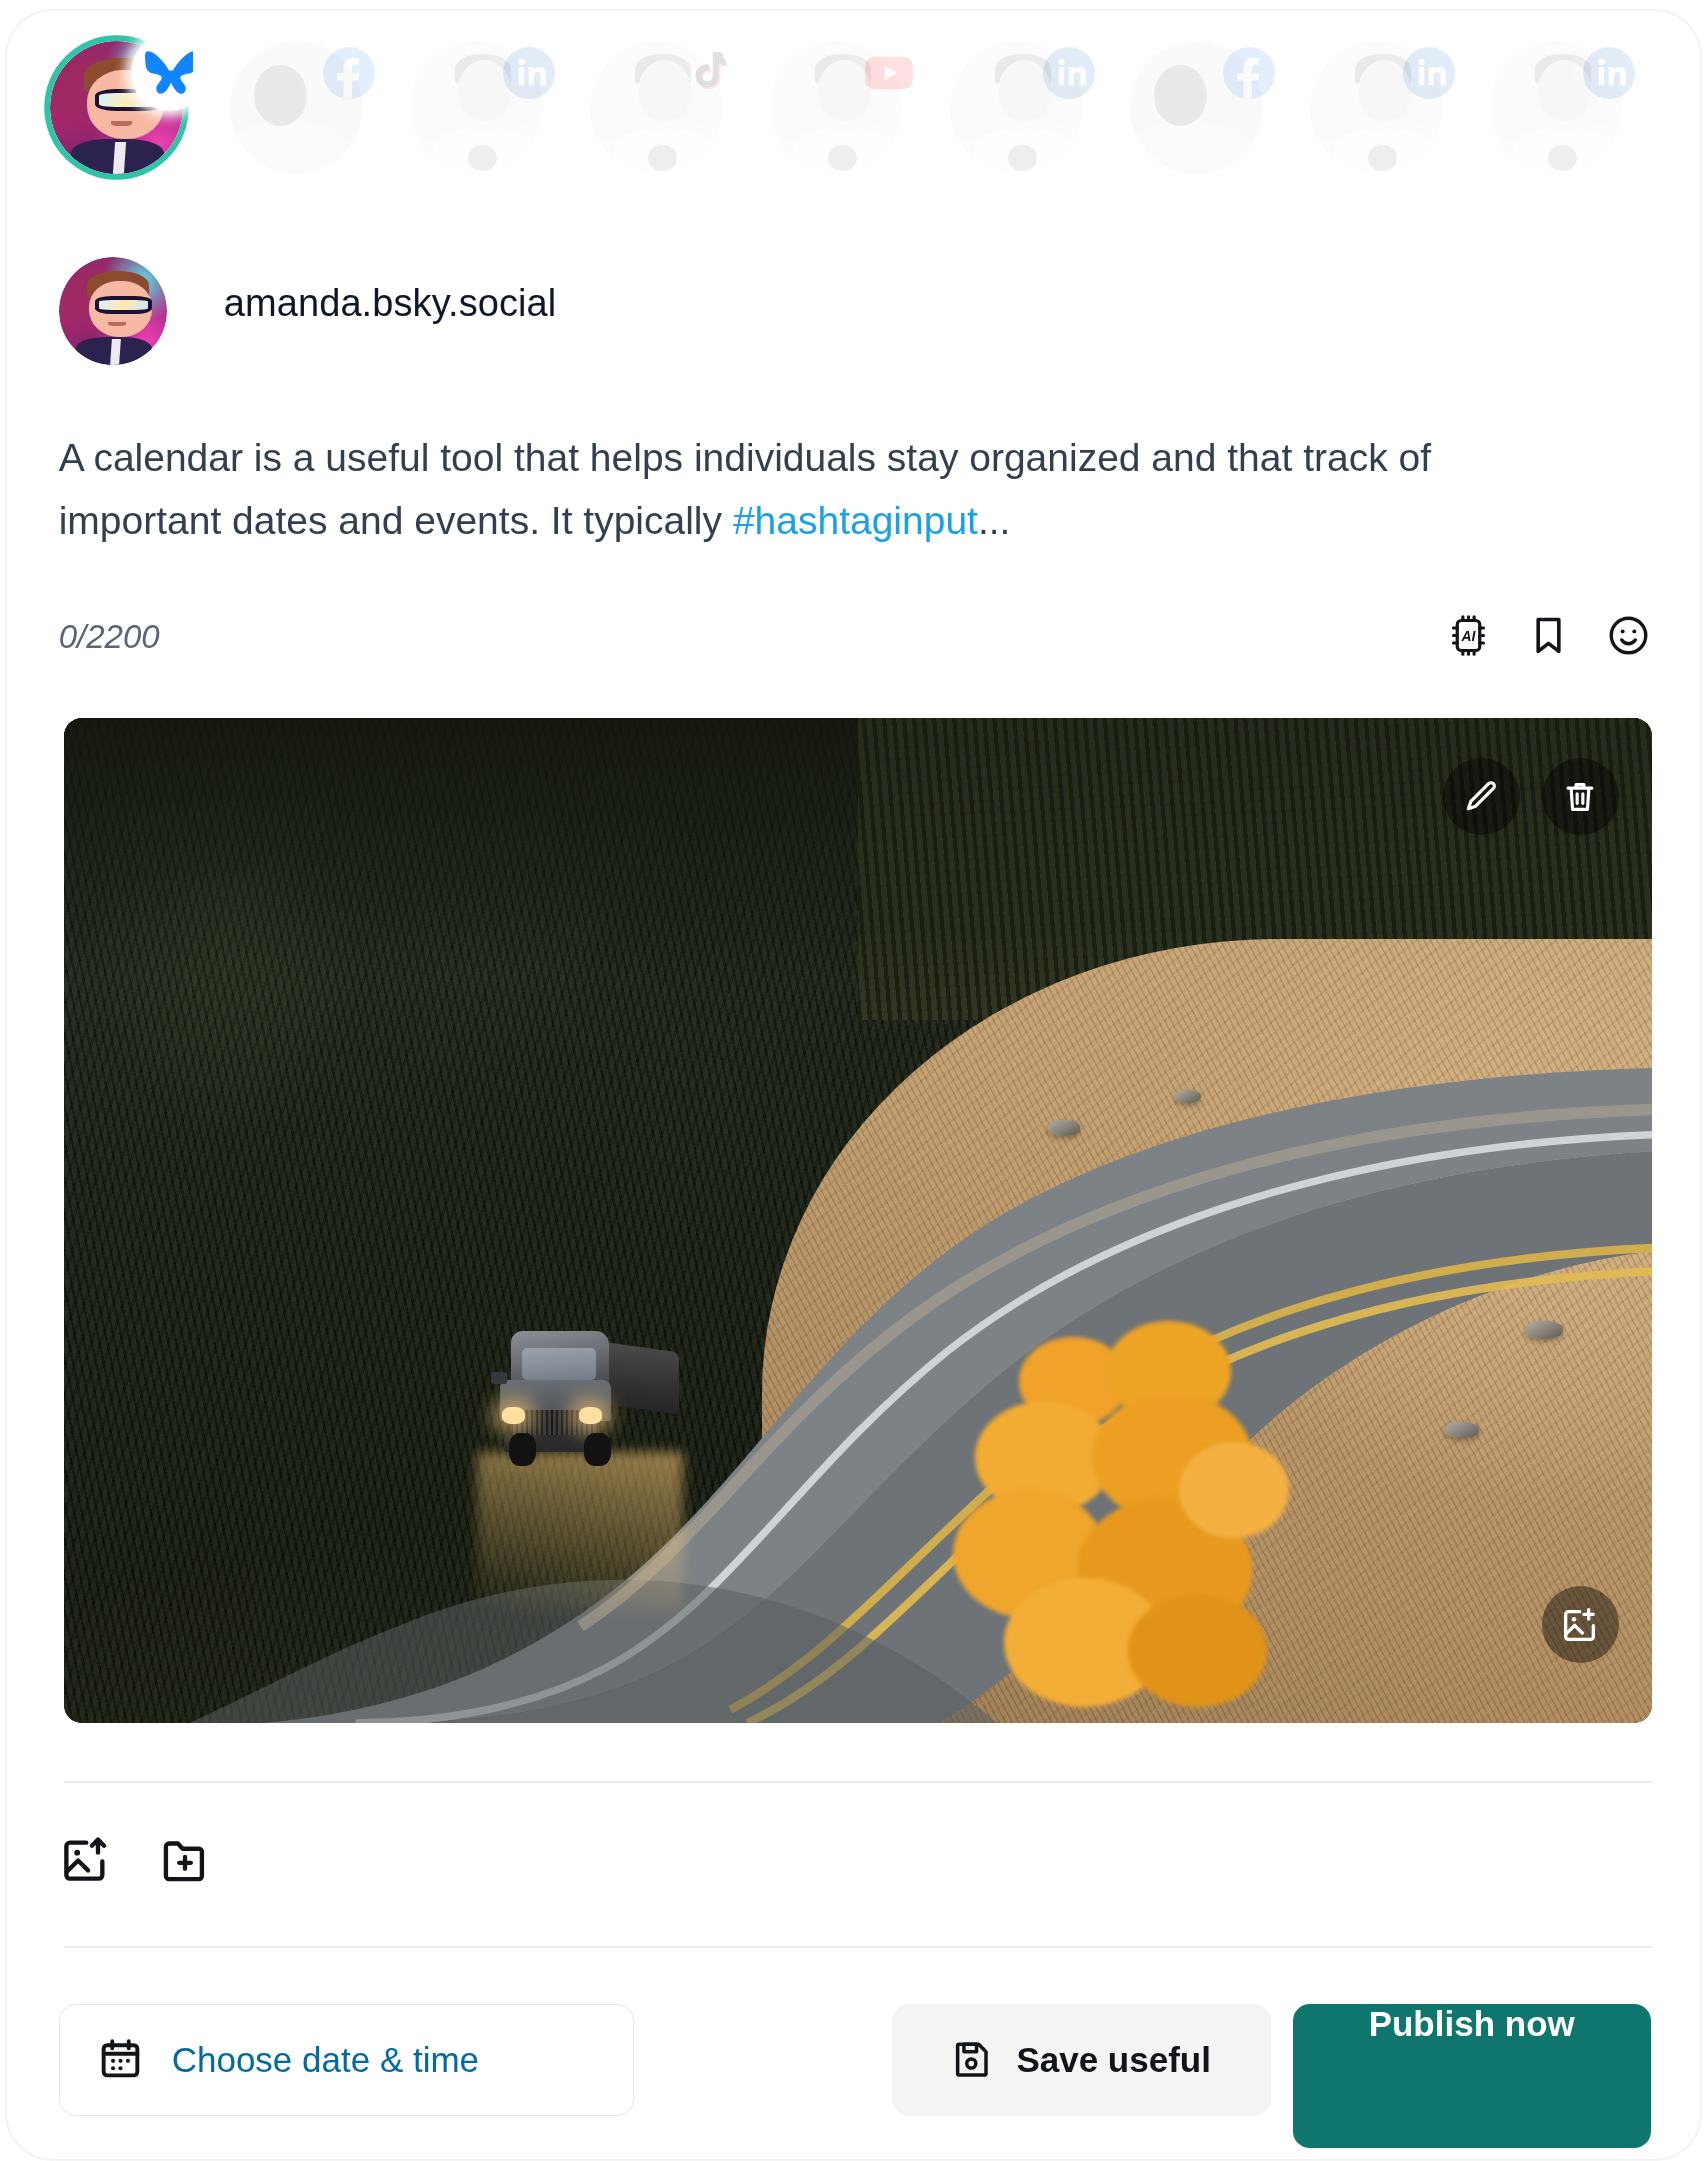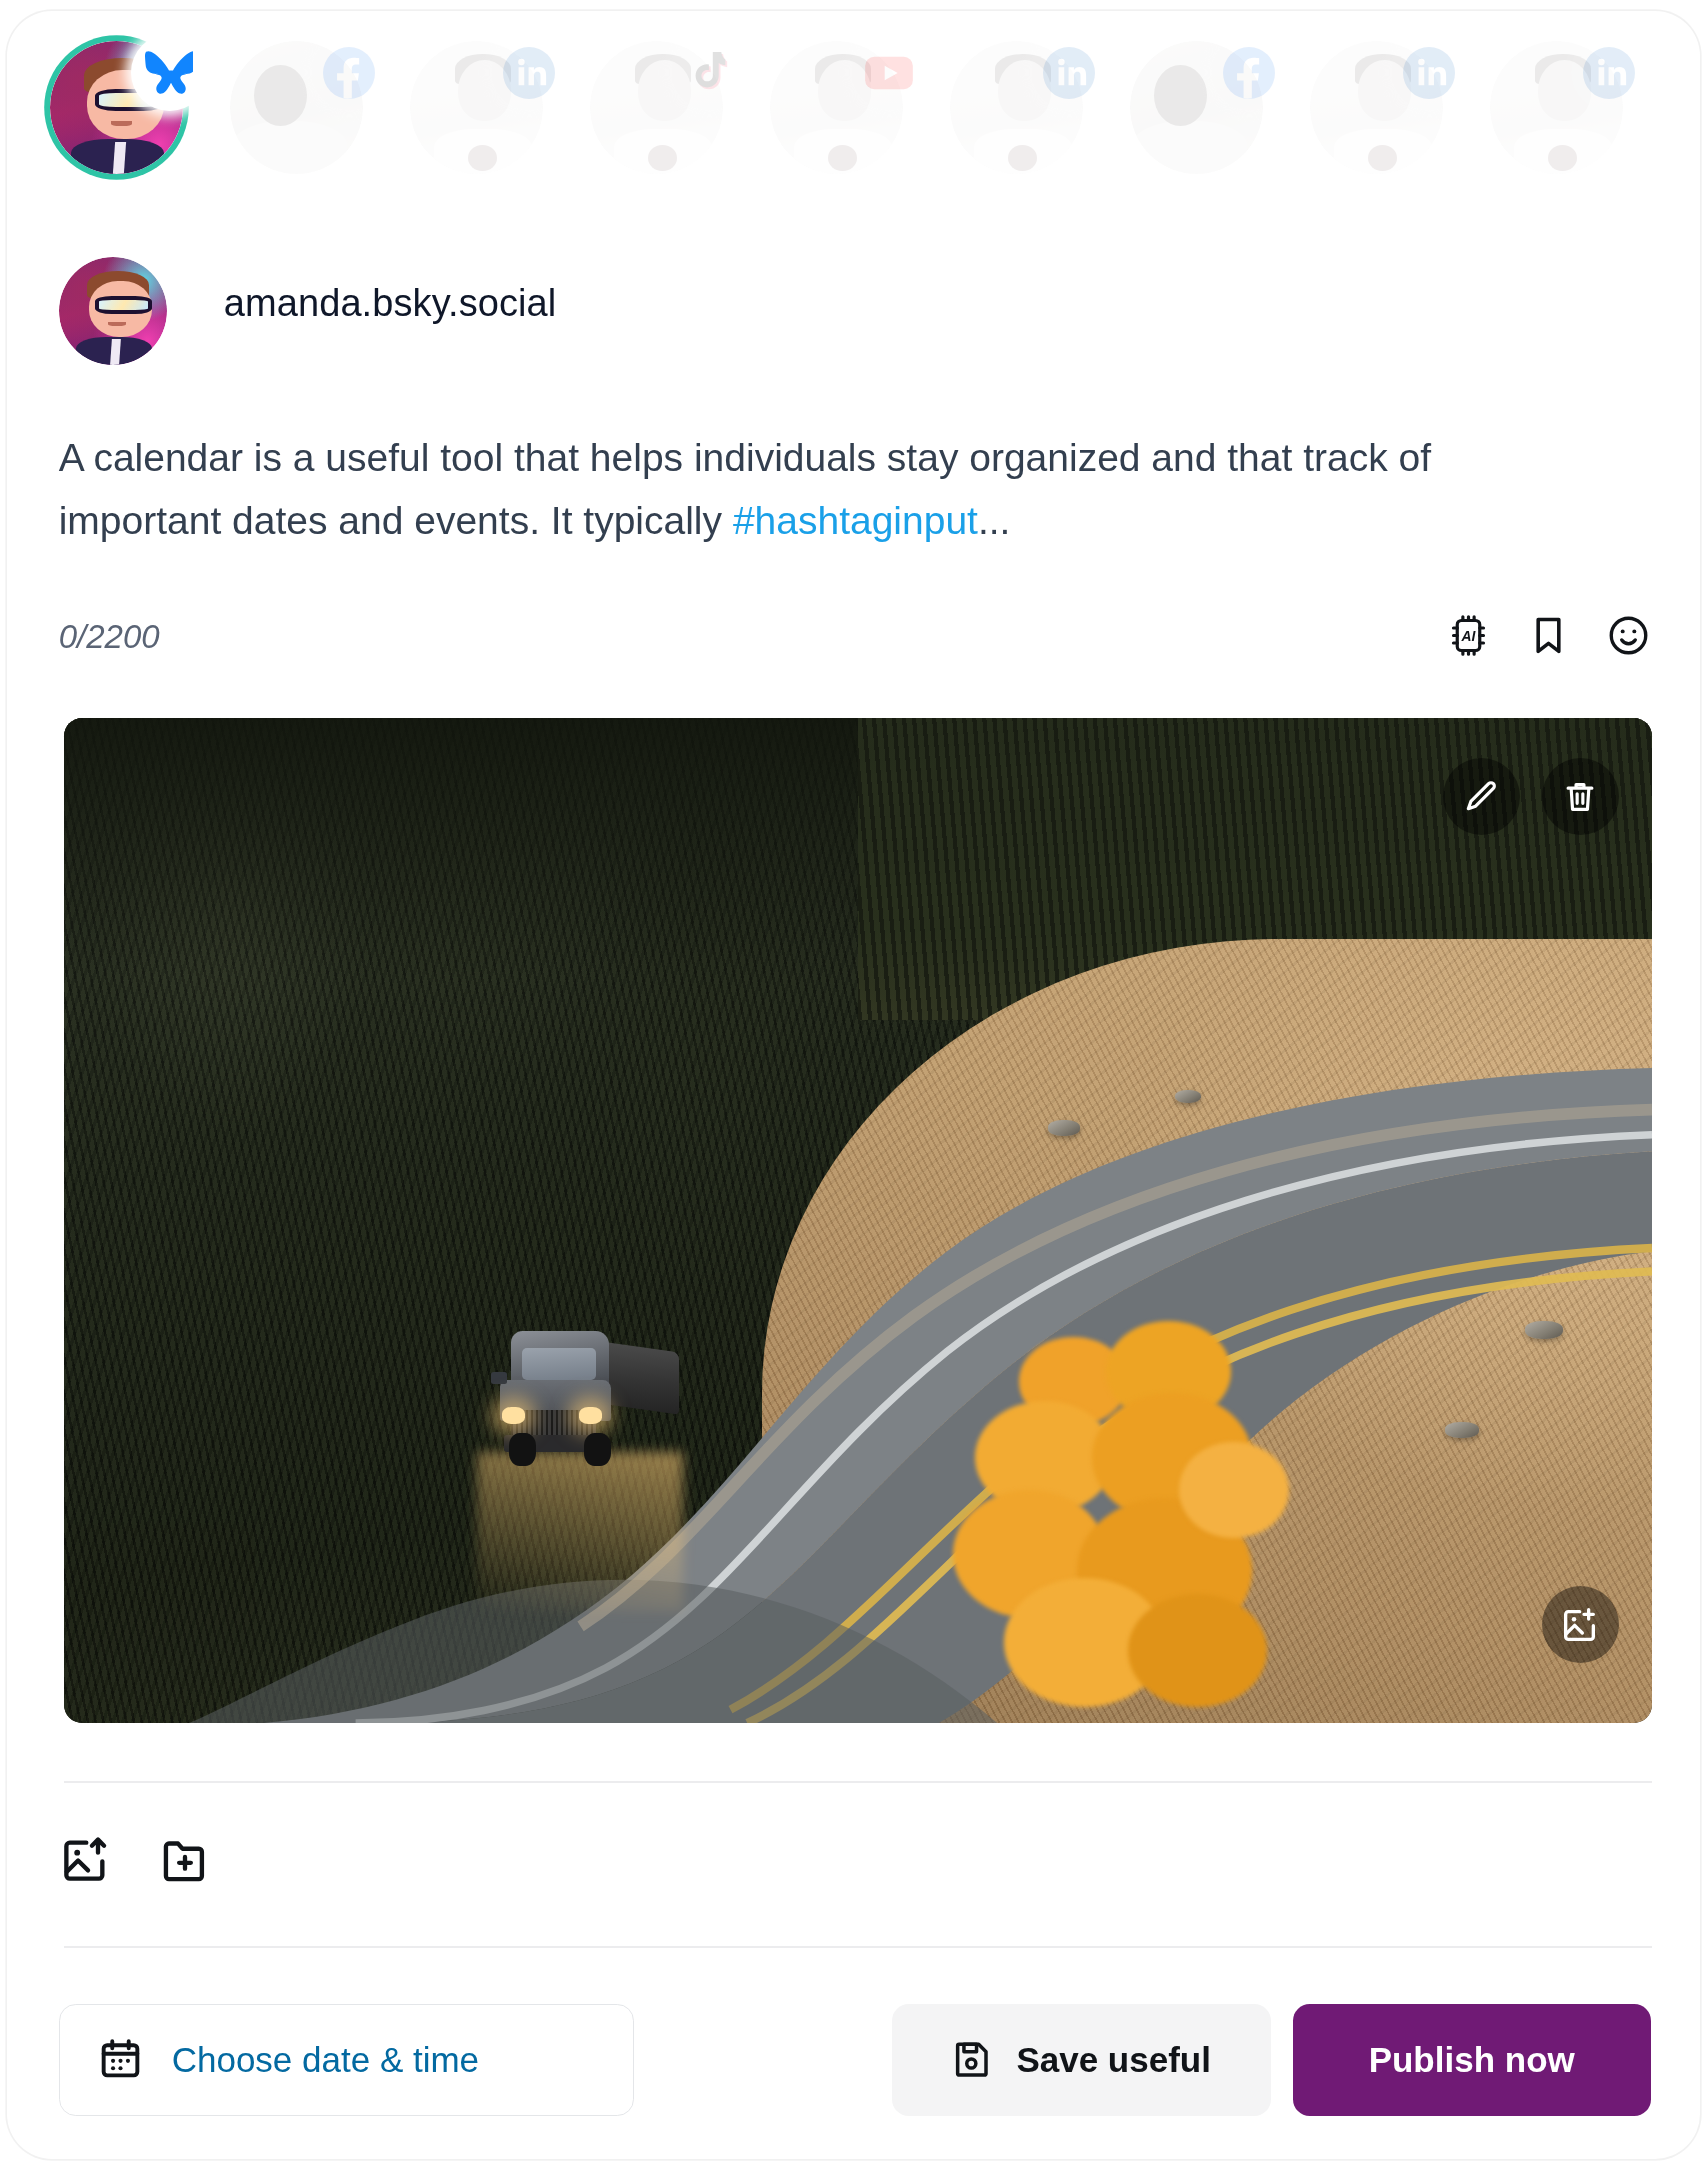--- a/index.html
+++ b/index.html
@@ -376,24 +376,24 @@
     position:absolute; left: 833px; top:0;
     width: 379px; height: 112px;
     border-radius: 16.7px;
     background:#f4f4f5;
     display:flex; align-items:center; justify-content:center;
     gap: 23px;
   }
   #save-draft-label { font-size: 35px; color:#111418; font-weight:700; }
   #publish-now {
     position:absolute; right:0; top:0;
-    width: 358px; height: 112px;
+    width: 358px; height: 144px;
     border-radius: 16.7px;
-    background:#701a75;
-    display:flex; align-items:center; justify-content:center;
+    background:#0f766e;
+    display:flex; align-items:flex-start; justify-content:center;
   }
   #publish-now-label { font-size: 35px; color:#ffffff; font-weight:700; }
 </style>
 </head>
 <body>
 
 <div id="card">
 
   <div id="avatar-strip">
 

